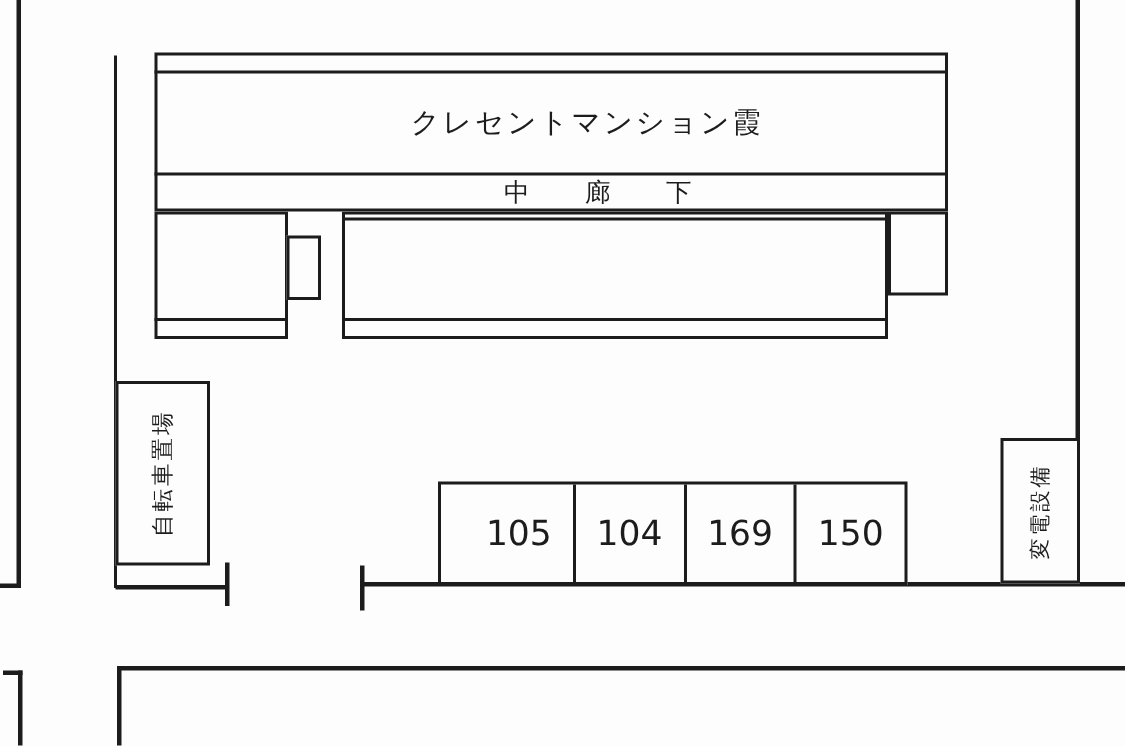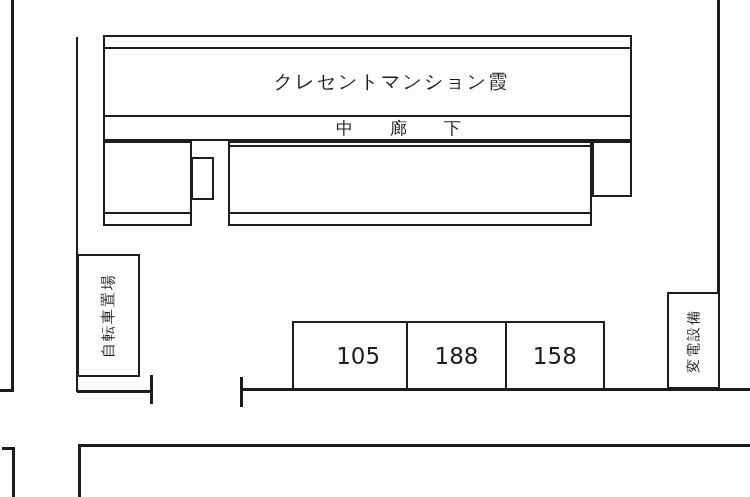--- a/index.html
+++ b/index.html
@@ -77,22 +77,23 @@
   <span class="vlabel">自転車置場</span>
 </div>
 <div class="ln" style="left:77px; top:390px; width:75px; height:3px;"></div>
 <div class="ln" style="left:150px; top:375px; width:3px; height:29px;"></div>
 
 <div class="ln" style="left:240px; top:377px; width:3px; height:30px;"></div>
 <div class="ln" style="left:240px; top:388px; width:510px; height:3px;"></div>
 
 <div class="box" style="left:292px; top:321px; width:313px; height:69px; display:flex;">
   <div class="stall">105</div>
-  <div class="stall">188</div>
-  <div class="stall">158</div>
+  <div class="stall">104</div>
+  <div class="stall">169</div>
+  <div class="stall">150</div>
 </div>
 
 <div class="box center" style="left:667px; top:292px; width:53px; height:97px;">
   <span class="vlabel" style="font-size:14px;">変電設備</span>
 </div>
 
 <div class="abs" style="left:2px; top:447px; width:13px; height:50px; border-top:3px solid var(--line); border-right:3px solid var(--line);"></div>
 
 <div class="abs" style="left:78px; top:444px; width:672px; height:53px; border-top:3px solid var(--line); border-left:3px solid var(--line);"></div>
 

